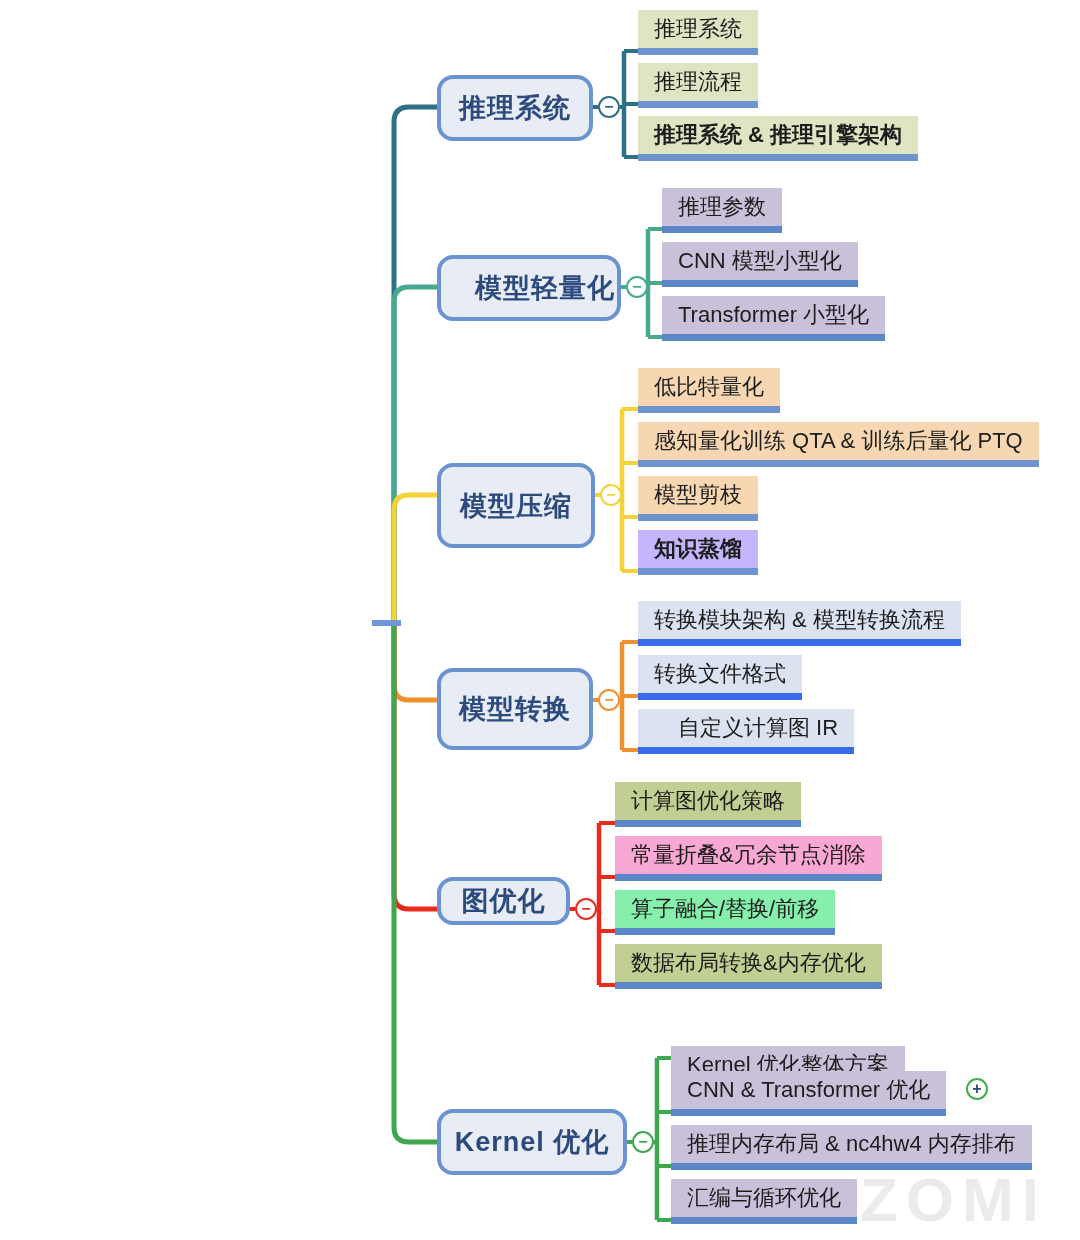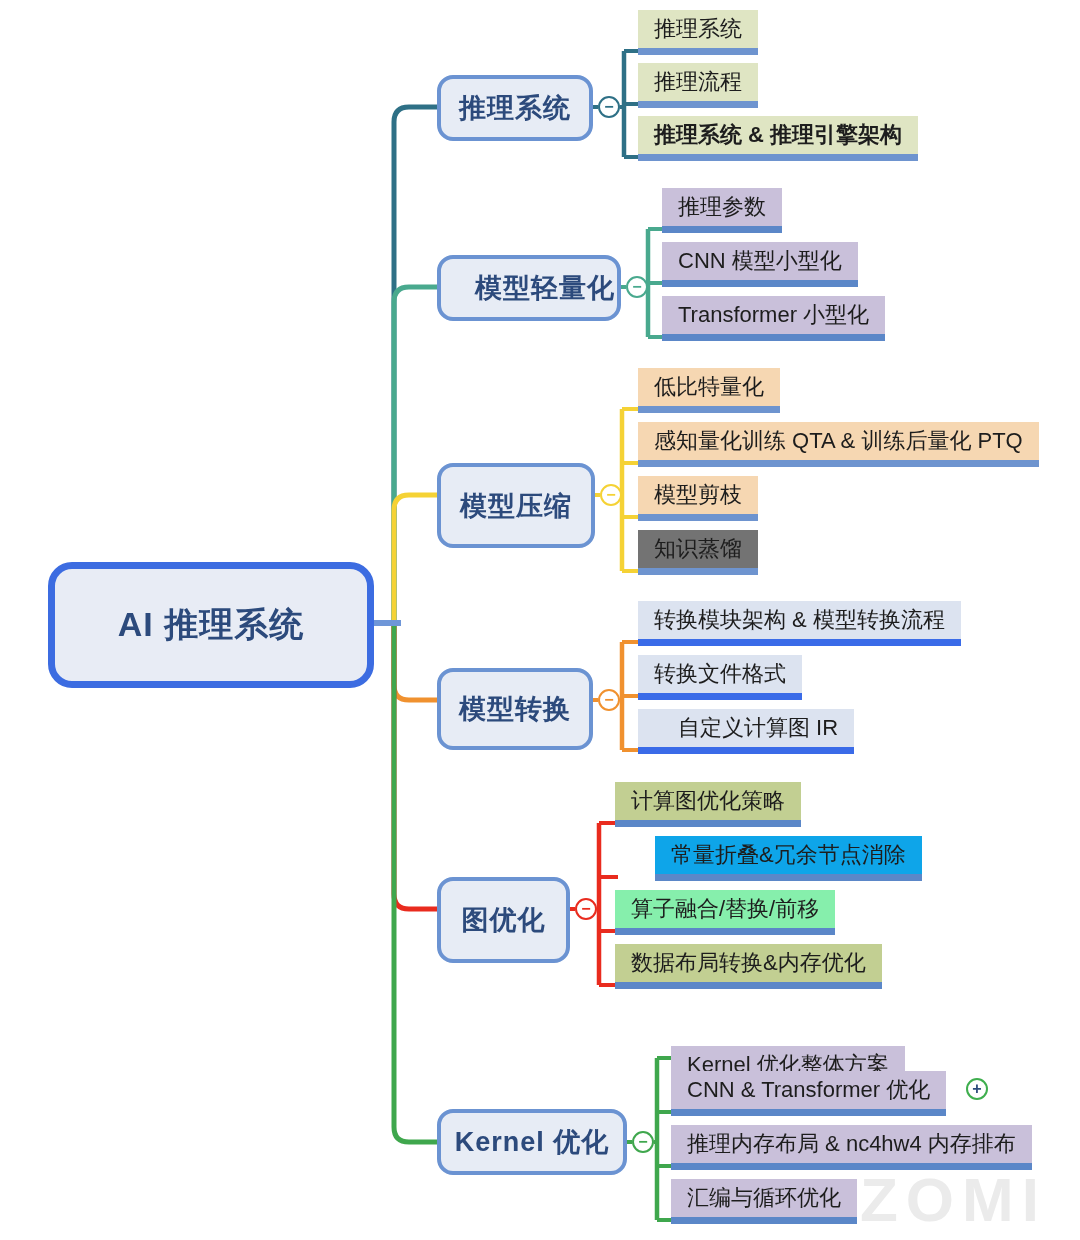--- a/index.html
+++ b/index.html
@@ -79,47 +79,46 @@
       <line x1="599" y1="985" x2="618" y2="985" stroke="#e92b1e" stroke-width="4" stroke-linecap="butt"></line>
       <line x1="627" y1="1142" x2="632" y2="1142" stroke="#3fa74d" stroke-width="4" stroke-linecap="butt"></line>
       <line x1="654" y1="1142" x2="657" y2="1142" stroke="#3fa74d" stroke-width="4" stroke-linecap="butt"></line>
       <line x1="657" y1="1058" x2="657" y2="1220" stroke="#3fa74d" stroke-width="4.5" stroke-linecap="butt"></line>
       <line x1="657" y1="1058" x2="674" y2="1058" stroke="#3fa74d" stroke-width="4" stroke-linecap="butt"></line>
       <line x1="657" y1="1112" x2="674" y2="1112" stroke="#3fa74d" stroke-width="4" stroke-linecap="butt"></line>
       <line x1="657" y1="1166" x2="674" y2="1166" stroke="#3fa74d" stroke-width="4" stroke-linecap="butt"></line>
       <line x1="657" y1="1220" x2="674" y2="1220" stroke="#3fa74d" stroke-width="4" stroke-linecap="butt"></line>
       <line x1="372" y1="623" x2="401" y2="623" stroke="#6e96d8" stroke-width="6" stroke-linecap="butt"></line>
     </svg>
-  <div class="root-node node" id="root-node" style="left:48px;top:562px;width:326px;height:126px;">AI 推理系统</div>
   <div id="nodes">
       <div class="branch-node node" style="left: 437px; top: 75px; width: 156px; height: 66px;">推理系统</div>
       <div class="badge" style="left: 598px; top: 96px; border-color: rgb(46, 112, 134); color: rgb(46, 112, 134);">−</div>
       <div class="child-topic" style="left: 638px; top: 10px; background: rgb(223, 229, 195); border-bottom: 7px solid rgb(110, 148, 207);">推理系统</div>
       <div class="child-topic" style="left: 638px; top: 63px; background: rgb(223, 229, 195); border-bottom: 7px solid rgb(110, 148, 207);">推理流程</div>
       <div class="child-topic" style="left: 638px; top: 116px; background: rgb(223, 229, 195); border-bottom: 7px solid rgb(110, 148, 207); font-weight: bold;">推理系统 &amp; 推理引擎架构</div>
       <div class="branch-node node" style="left: 437px; top: 255px; width: 184px; height: 66px; padding-left: 32px;">模型轻量化</div>
       <div class="badge" style="left: 626px; top: 276px; border-color: rgb(73, 169, 142); color: rgb(73, 169, 142);">−</div>
       <div class="child-topic" style="left: 662px; top: 188px; background: rgb(201, 192, 218); border-bottom: 7px solid rgb(91, 135, 200);">推理参数</div>
       <div class="child-topic" style="left: 662px; top: 242px; background: rgb(201, 192, 218); border-bottom: 7px solid rgb(91, 135, 200);">CNN 模型小型化</div>
       <div class="child-topic" style="left: 662px; top: 296px; background: rgb(201, 192, 218); border-bottom: 7px solid rgb(91, 135, 200);">Transformer 小型化</div>
       <div class="branch-node node" style="left: 437px; top: 463px; width: 158px; height: 85px;">模型压缩</div>
       <div class="badge" style="left: 600px; top: 484px; border-color: rgb(245, 210, 53); color: rgb(245, 210, 53);">−</div>
       <div class="child-topic" style="left: 638px; top: 368px; background: rgb(246, 215, 178); border-bottom: 7px solid rgb(110, 148, 207);">低比特量化</div>
       <div class="child-topic" style="left: 638px; top: 422px; background: rgb(246, 215, 178); border-bottom: 7px solid rgb(110, 148, 207);">感知量化训练 QTA &amp; 训练后量化 PTQ</div>
       <div class="child-topic" style="left: 638px; top: 476px; background: rgb(246, 215, 178); border-bottom: 7px solid rgb(110, 148, 207);">模型剪枝</div>
-      <div class="child-topic" style="left: 638px; top: 530px; background: #737373; border-bottom: 7px solid rgb(110, 148, 207);">知识蒸馏</div>
+      <div class="child-topic" style="left: 638px; top: 530px; background: #c4b5fd; border-bottom: 7px solid rgb(110, 148, 207); font-weight: bold;">知识蒸馏</div>
       <div class="branch-node node" style="left: 437px; top: 668px; width: 156px; height: 82px;">模型转换</div>
       <div class="badge" style="left: 598px; top: 689px; border-color: rgb(240, 145, 47); color: rgb(240, 145, 47);">−</div>
       <div class="child-topic" style="left: 638px; top: 601px; background: rgb(220, 227, 240); border-bottom: 7px solid rgb(58, 107, 232);">转换模块架构 &amp; 模型转换流程</div>
       <div class="child-topic" style="left: 638px; top: 655px; background: rgb(220, 227, 240); border-bottom: 7px solid rgb(58, 107, 232);">转换文件格式</div>
       <div class="child-topic" style="left: 638px; top: 709px; background: rgb(220, 227, 240); border-bottom: 7px solid rgb(58, 107, 232); padding-left: 40px;">自定义计算图 IR</div>
-      <div class="branch-node node" style="left: 437px; top: 877px; width: 133px; height: 86px;">图优化</div>
+      <div class="branch-node node" style="left: 437px; top: 877px; width: 133px; height: 48px;">图优化</div>
       <div class="badge" style="left: 575px; top: 898px; border-color: rgb(233, 43, 30); color: rgb(233, 43, 30);">−</div>
       <div class="child-topic" style="left: 615px; top: 782px; background: rgb(194, 207, 146); border-bottom: 7px solid rgb(91, 135, 200); text-align: right;">计算图优化策略</div>
-      <div class="child-topic" style="left: 615px; top: 836px; background: #0ea5e9; border-bottom: 7px solid rgb(91, 135, 200); margin-left: 40px;">常量折叠&amp;冗余节点消除</div>
+      <div class="child-topic" style="left: 615px; top: 836px; background: #f9a8d4; border-bottom: 7px solid rgb(91, 135, 200);">常量折叠&amp;冗余节点消除</div>
       <div class="child-topic" style="left: 615px; top: 890px; background: #86efac; border-bottom: 7px solid rgb(91, 135, 200);">算子融合/替换/前移</div>
       <div class="child-topic" style="left: 615px; top: 944px; background: rgb(194, 207, 146); border-bottom: 7px solid rgb(91, 135, 200);">数据布局转换&amp;内存优化</div>
       <div class="branch-node node" style="left: 437px; top: 1109px; width: 190px; height: 66px;">Kernel 优化</div>
       <div class="badge" style="left: 632px; top: 1131px; border-color: rgb(63, 167, 77); color: rgb(63, 167, 77);">−</div>
       <div class="child-topic" style="left: 671px; top: 1046px; background: rgb(201, 192, 218); border-bottom: 7px solid rgb(91, 135, 200);">Kernel 优化整体方案</div>
       <div class="child-topic" style="left: 671px; top: 1071px; background: rgb(201, 192, 218); border-bottom: 7px solid rgb(91, 135, 200);">CNN &amp; Transformer 优化</div>
       <div class="badge" style="left: 966px; top: 1078px; border-color: rgb(63, 174, 78); color: rgb(44, 74, 124);">+</div>
       <div class="child-topic" style="left: 671px; top: 1125px; background: rgb(201, 192, 218); border-bottom: 7px solid rgb(91, 135, 200);">推理内存布局 &amp; nc4hw4 内存排布</div>
       <div class="child-topic" style="left: 671px; top: 1179px; background: rgb(201, 192, 218); border-bottom: 7px solid rgb(91, 135, 200);">汇编与循环优化</div>
     </div>

